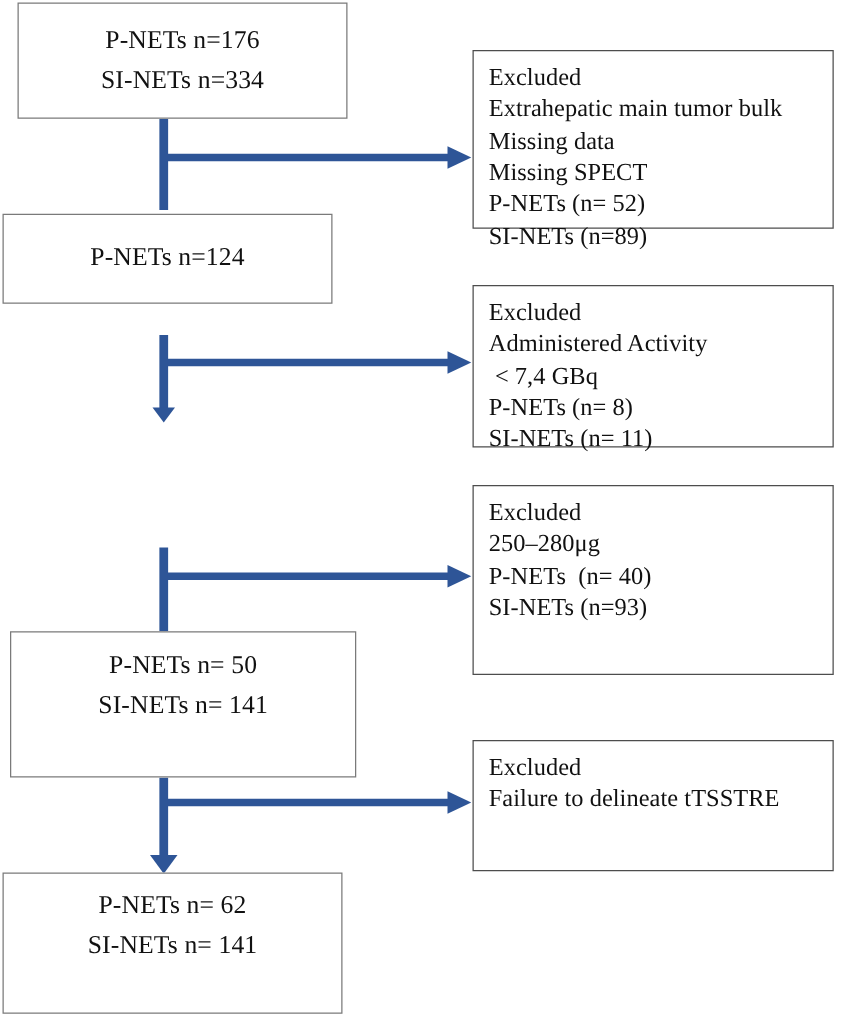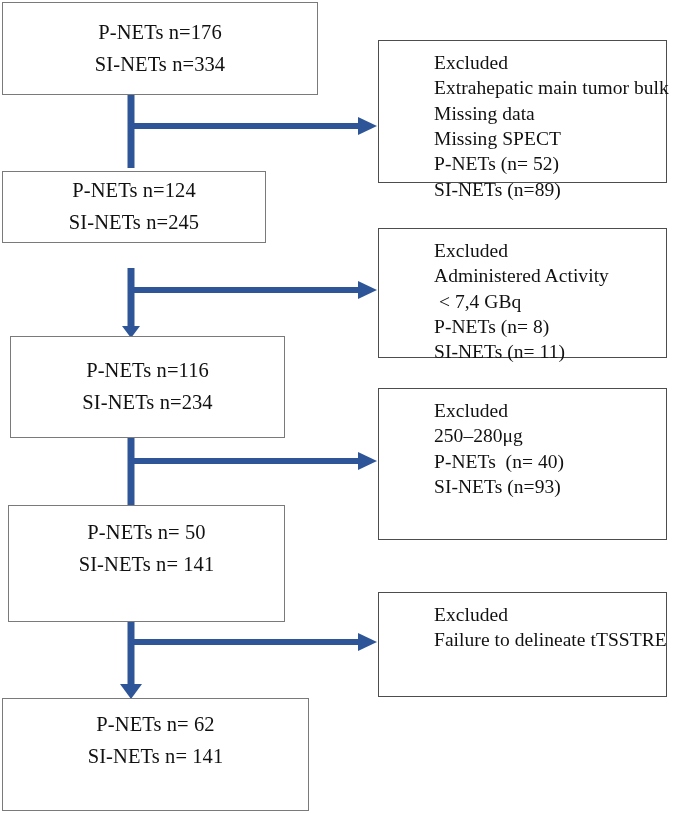--- a/index.html
+++ b/index.html
@@ -49,21 +49,20 @@
     display: flex;
     flex-direction: column;
     align-items: flex-start;
     justify-content: flex-start;
   }
   .excl .line {
     font-size: 19.5px;
     line-height: 1.30;
     white-space: pre;
     letter-spacing: 0.05px;
-    margin-left: 43px;
   }
   .connector-svg {
     position: absolute;
     left: 0; top: 0;
     width: 685px;
     height: 813px;
     pointer-events: none;
   }
 </style>
 </head>
@@ -89,41 +88,36 @@
     <line x1="134" y1="461" x2="362" y2="461" stroke="#2E5597" stroke-width="6"></line>
     <polygon points="358,452 377,461 358,470" fill="#2E5597"></polygon>
 
     <line x1="131" y1="622" x2="131" y2="690" stroke="#2E5597" stroke-width="7"></line>
     <polygon points="120,684 142,684 131,699" fill="#2E5597"></polygon>
 
     <line x1="134" y1="642" x2="362" y2="642" stroke="#2E5597" stroke-width="6"></line>
     <polygon points="358,633 377,642 358,651" fill="#2E5597"></polygon>
   </svg>
 
-  <div class="node" style="left:2px; top:2px; width:316px; height:93px;">
+  <div class="node" style="left:14px; top:2px; width:264px; height:93px;">
     <div class="line">P-NETs n=176</div>
     <div class="line gap">SI-NETs n=334</div>
   </div>
 
   <div class="node" style="left:2px; top:171px; width:264px; height:72px;">
     <div class="line">P-NETs n=124</div>
-    <div class="line gap">SI-NETs n=245</div>
   </div>
 
-  <div class="node" style="left:10px; top:336px; width:275px; height:102px;">
-    <div class="line">P-NETs n=116</div>
-    <div class="line gap">SI-NETs n=234</div>
-  </div>
 
   <div class="node" style="left:8px; top:505px; width:277px; height:117px; justify-content:flex-start; padding-top:16px;">
     <div class="line">P-NETs n= 50</div>
     <div class="line gap">SI-NETs n= 141</div>
   </div>
 
-  <div class="node" style="left:2px; top:698px; width:307px; height:113px; justify-content:flex-start; padding-top:15px;">
+  <div class="node" style="left:2px; top:698px; width:272px; height:113px; justify-content:flex-start; padding-top:15px;">
     <div class="line">P-NETs n= 62</div>
     <div class="line gap">SI-NETs n= 141</div>
   </div>
 
   <div class="excl" style="left:378px; top:40px; width:289px; height:143px;">
     <div class="line">Excluded</div>
     <div class="line">Extrahepatic main tumor bulk</div>
     <div class="line">Missing data</div>
     <div class="line">Missing SPECT</div>
     <div class="line">P-NETs (n= 52)</div>

